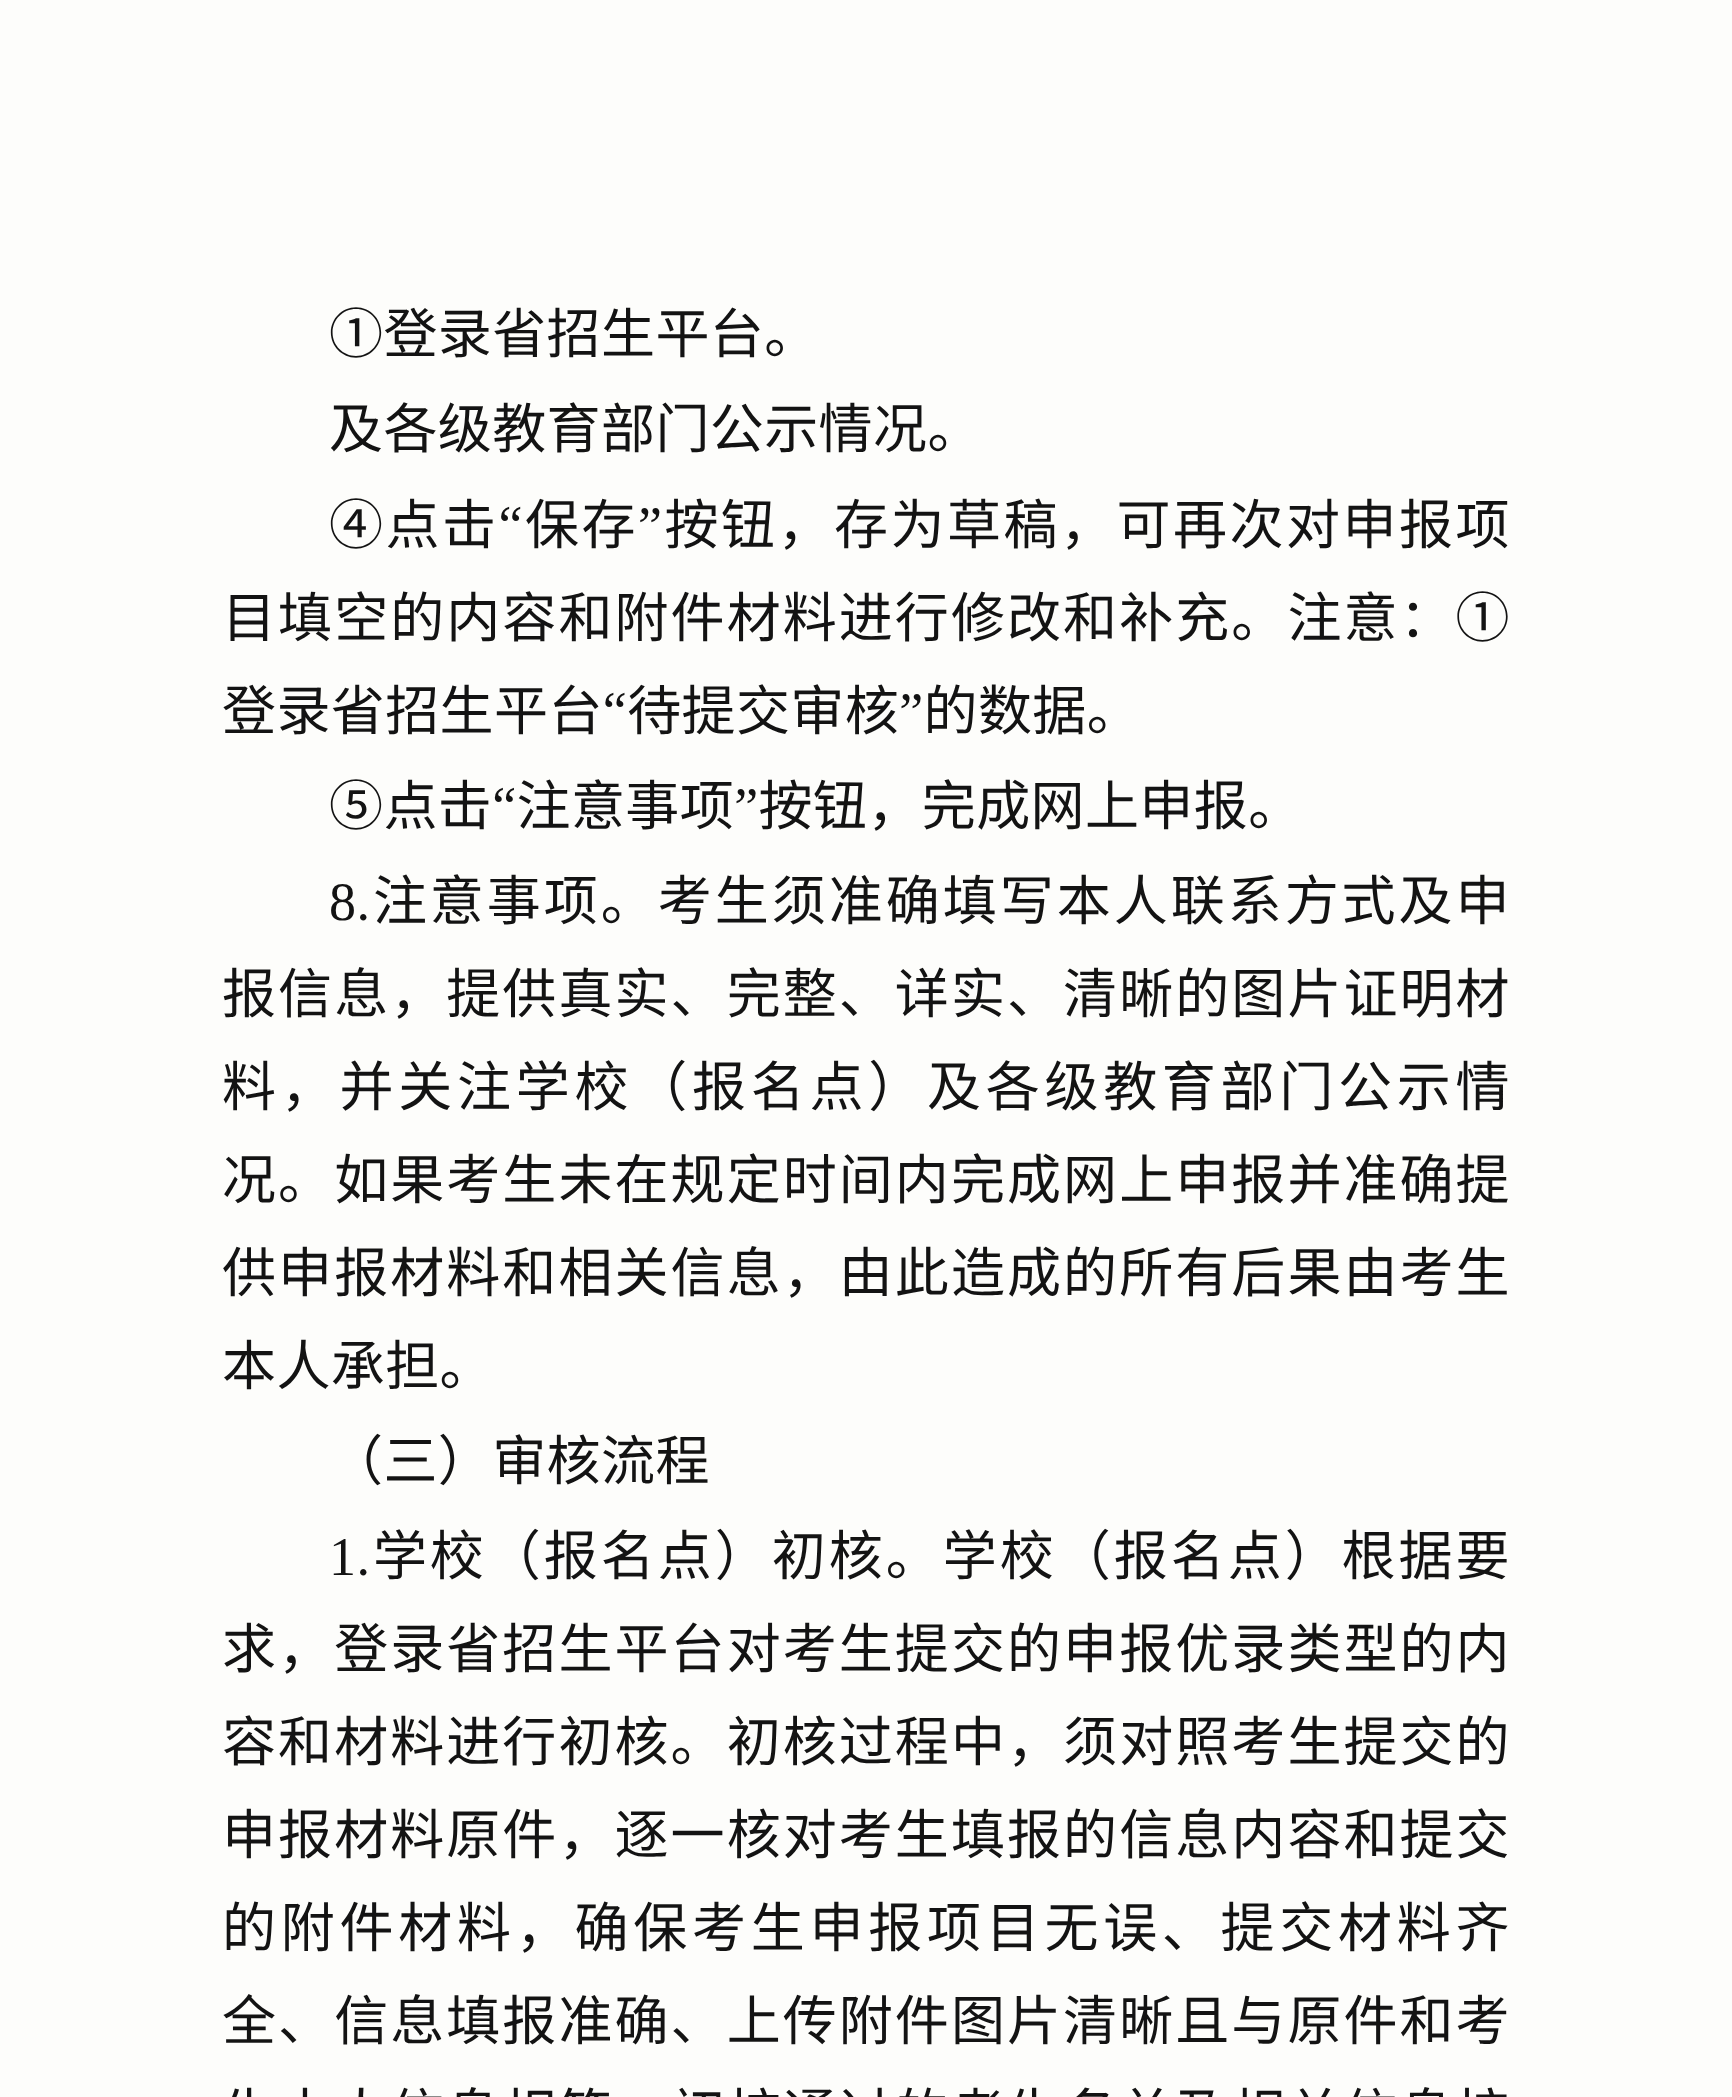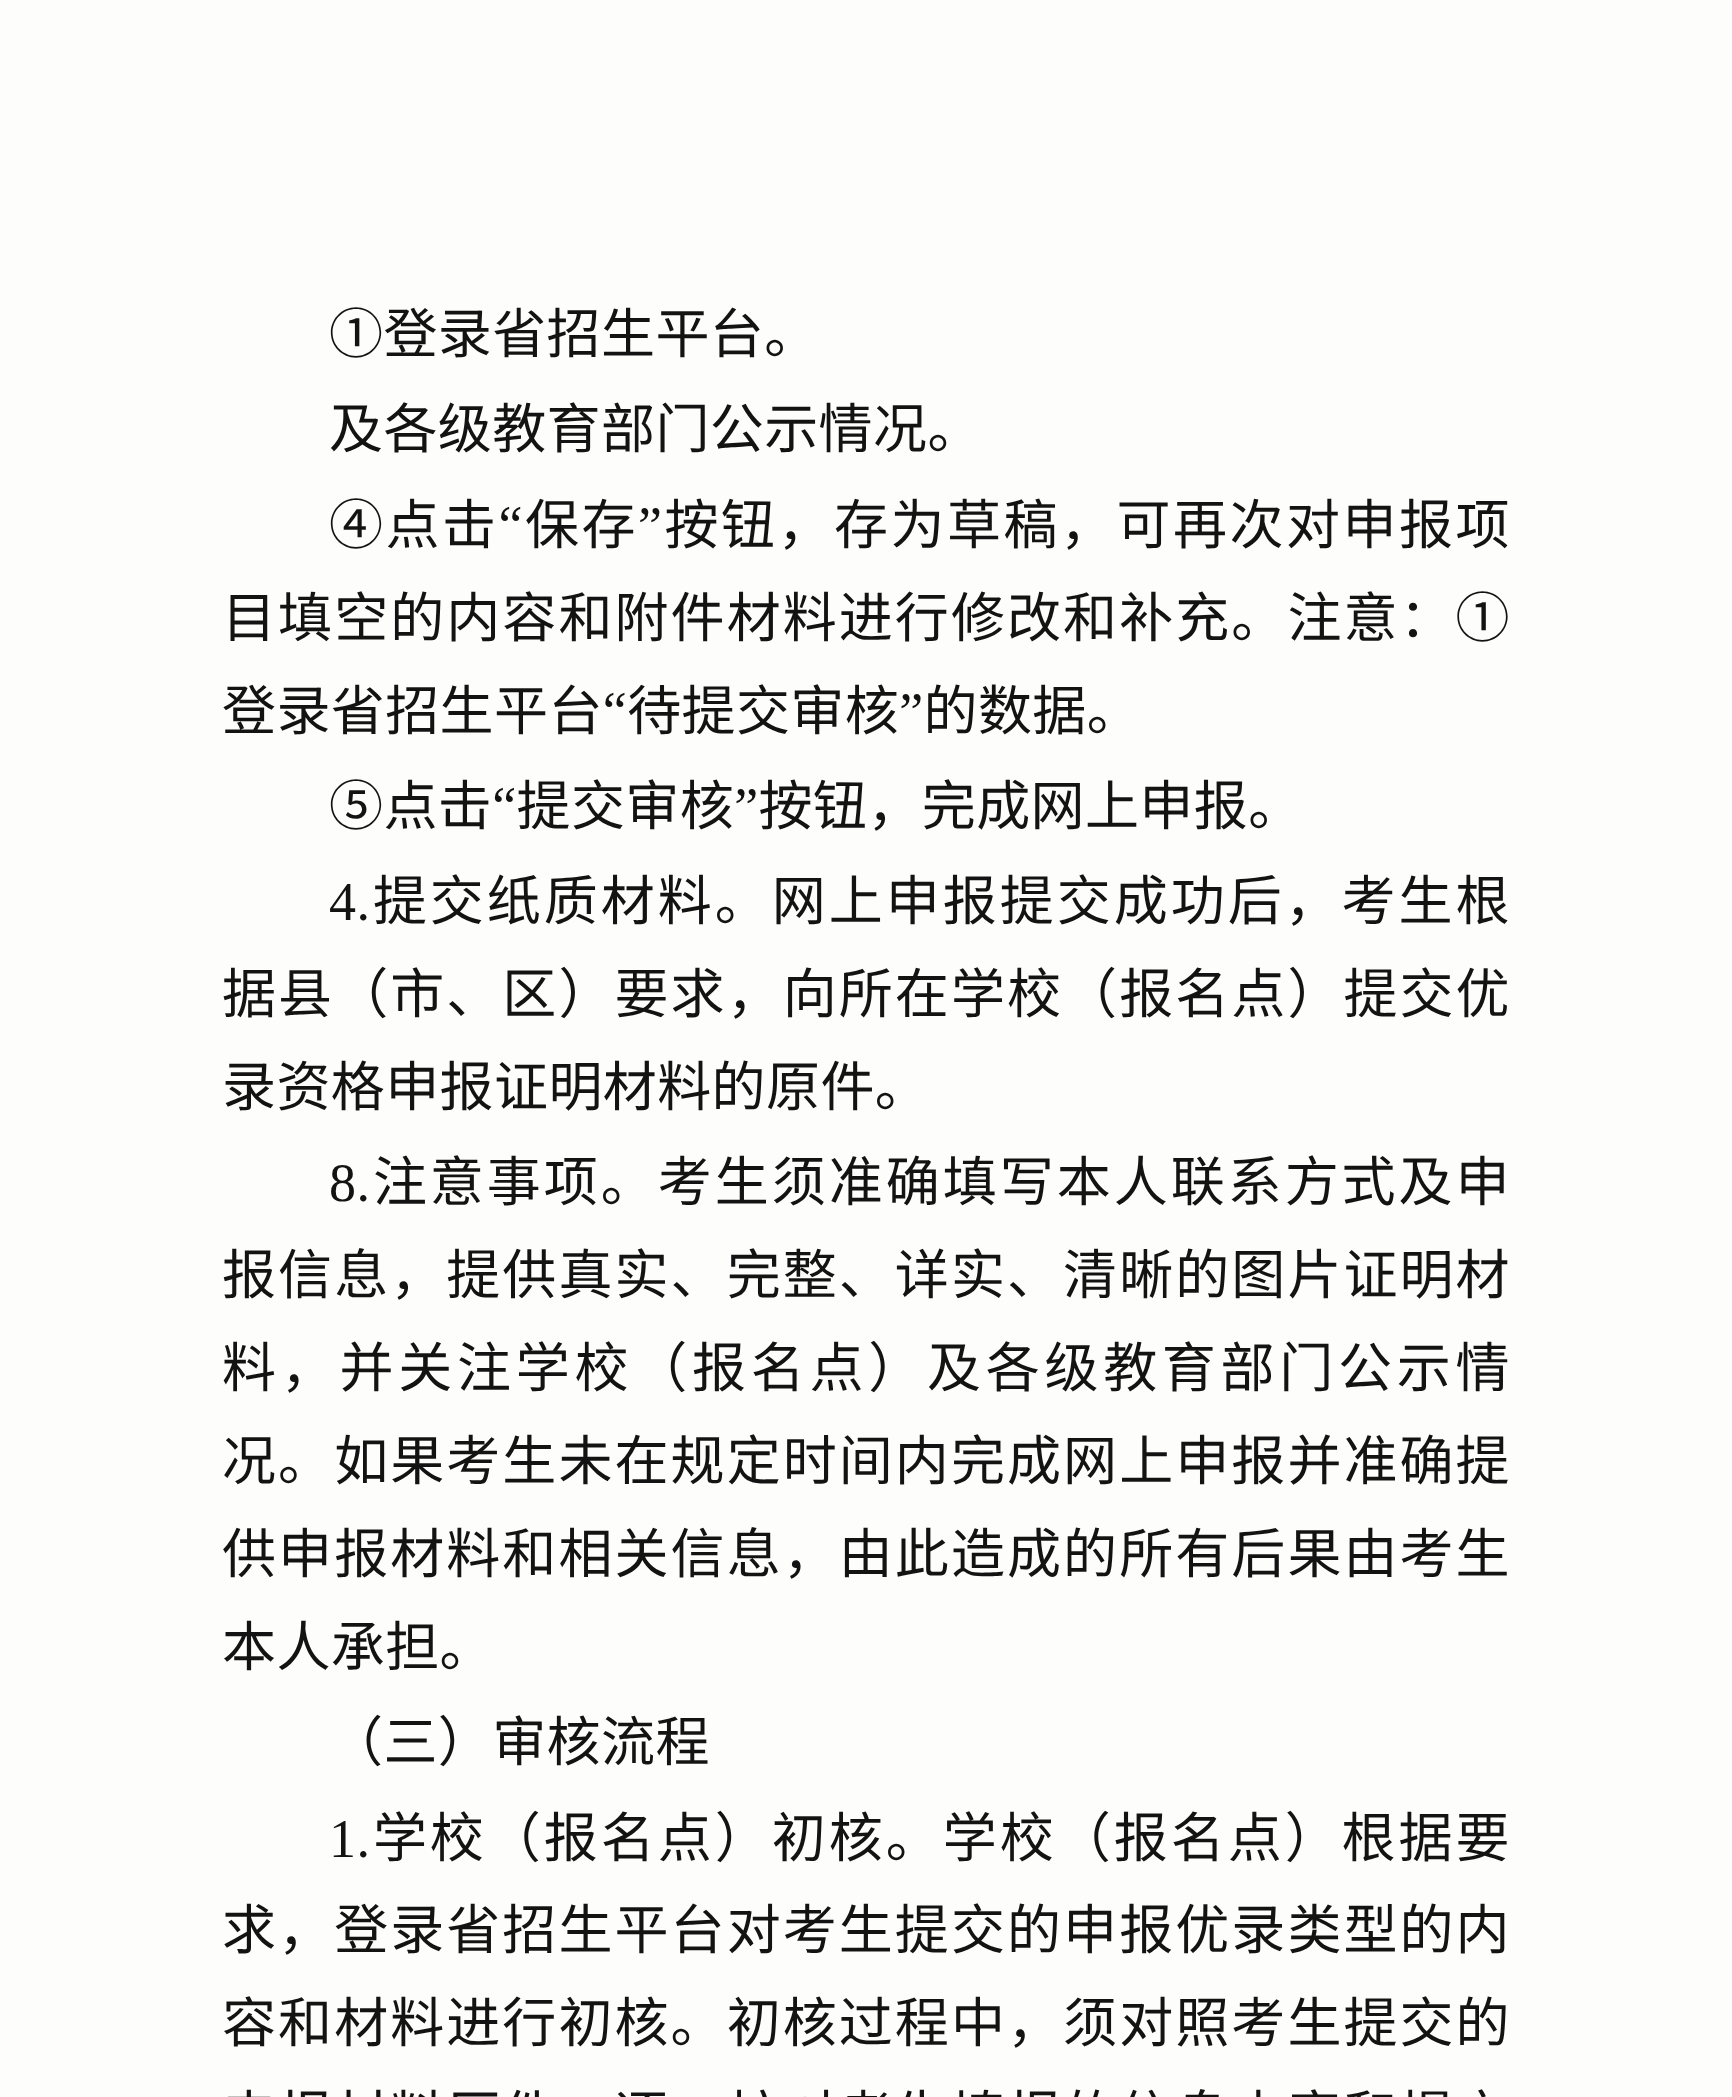--- a/index.html
+++ b/index.html
@@ -39,21 +39,20 @@
   }
 </style>
 </head>
 <body>
 
 <div class="page">
   <div class="content">
     <p class="para indent">①登录省招生平台。</p>
     <p class="para indent">及各级教育部门公示情况。</p>
     <p class="para indent">④点击“保存”按钮，存为草稿，可再次对申报项目填空的内容和附件材料进行修改和补充。注意：①登录省招生平台“待提交审核”的数据。</p>
-    <p class="para indent">⑤点击“提交审核”按钮，完成网上申报。</p>
-    <p class="para indent">4.提交纸质材料。网上申报提交成功后，考生根据县（市、区）要求，向所在学校（报名点）提交优录资格申报证明材料的原件。</p>
+    <p class="para indent">⑤点击“注意事项”按钮，完成网上申报。</p>
     <p class="para indent">8.注意事项。考生须准确填写本人联系方式及申报信息，提供真实、完整、详实、清晰的图片证明材料，并关注学校（报名点）及各级教育部门公示情况。如果考生未在规定时间内完成网上申报并准确提供申报材料和相关信息，由此造成的所有后果由考生本人承担。</p>
     <p class="para indent">（三）审核流程</p>
     <p class="para indent">1.学校（报名点）初核。学校（报名点）根据要求，登录省招生平台对考生提交的申报优录类型的内容和材料进行初核。初核过程中，须对照考生提交的申报材料原件，逐一核对考生填报的信息内容和提交的附件材料，确保考生申报项目无误、提交材料齐全、信息填报准确、上传附件图片清晰且与原件和考生本人信息相符。初核通过的考生名单及相关信息按要求在班级、学校</p>
   </div>
 
 </div>
 
 
 </body></html>

